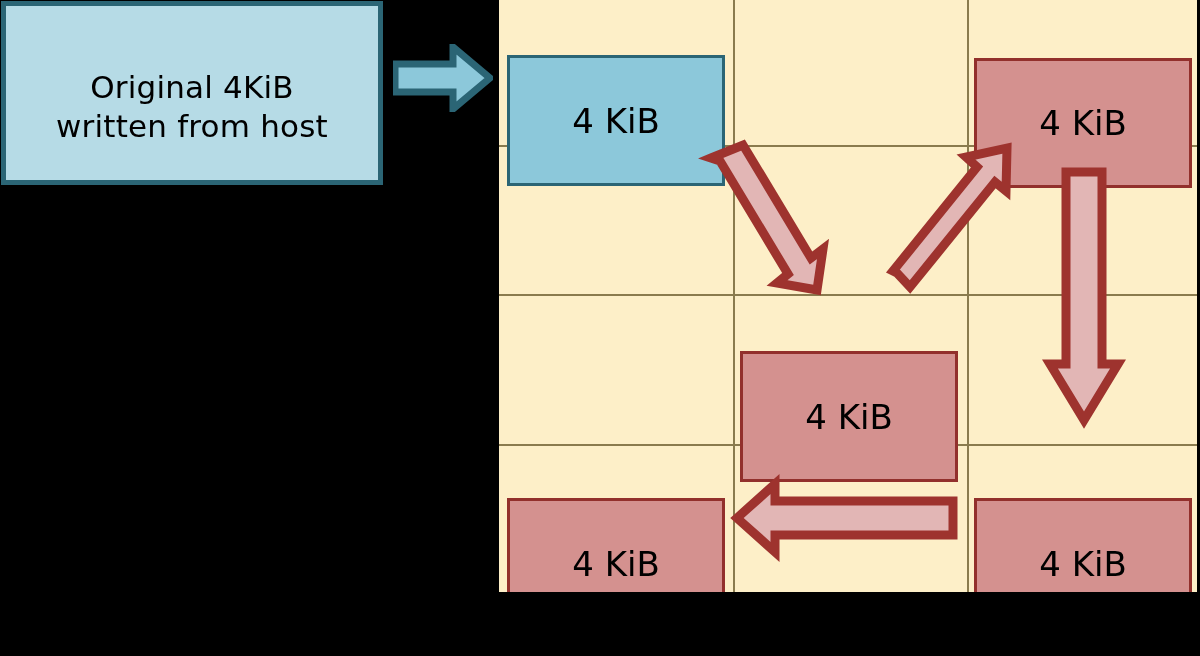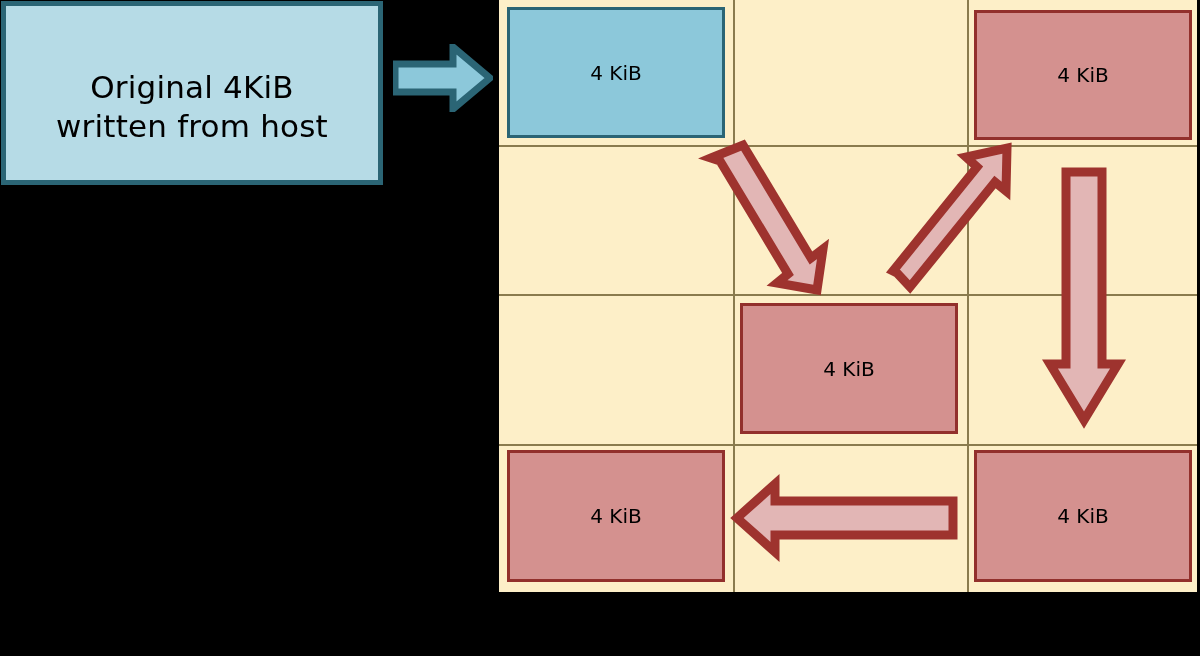--- a/index.html
+++ b/index.html
@@ -71,22 +71,23 @@
   .gl-h { left: 0; width: 698px; height: 2px; }
   .gl-v { top: 0; width: 2px; height: 592px; }
 
   
   .blk {
     position: absolute;
     box-sizing: border-box;
     display: flex;
     align-items: center;
     justify-content: center;
-    font-size: 20px;
+    font-size: 34px;
     color: #000000;
+    margin-top: 48px;
   }
   .blk-blue {
     background: #8cc8da;
     border: 3px solid #2b6575;
   }
   .blk-red {
     background: #d4918f;
     border: 3px solid #92302c;
   }
 

